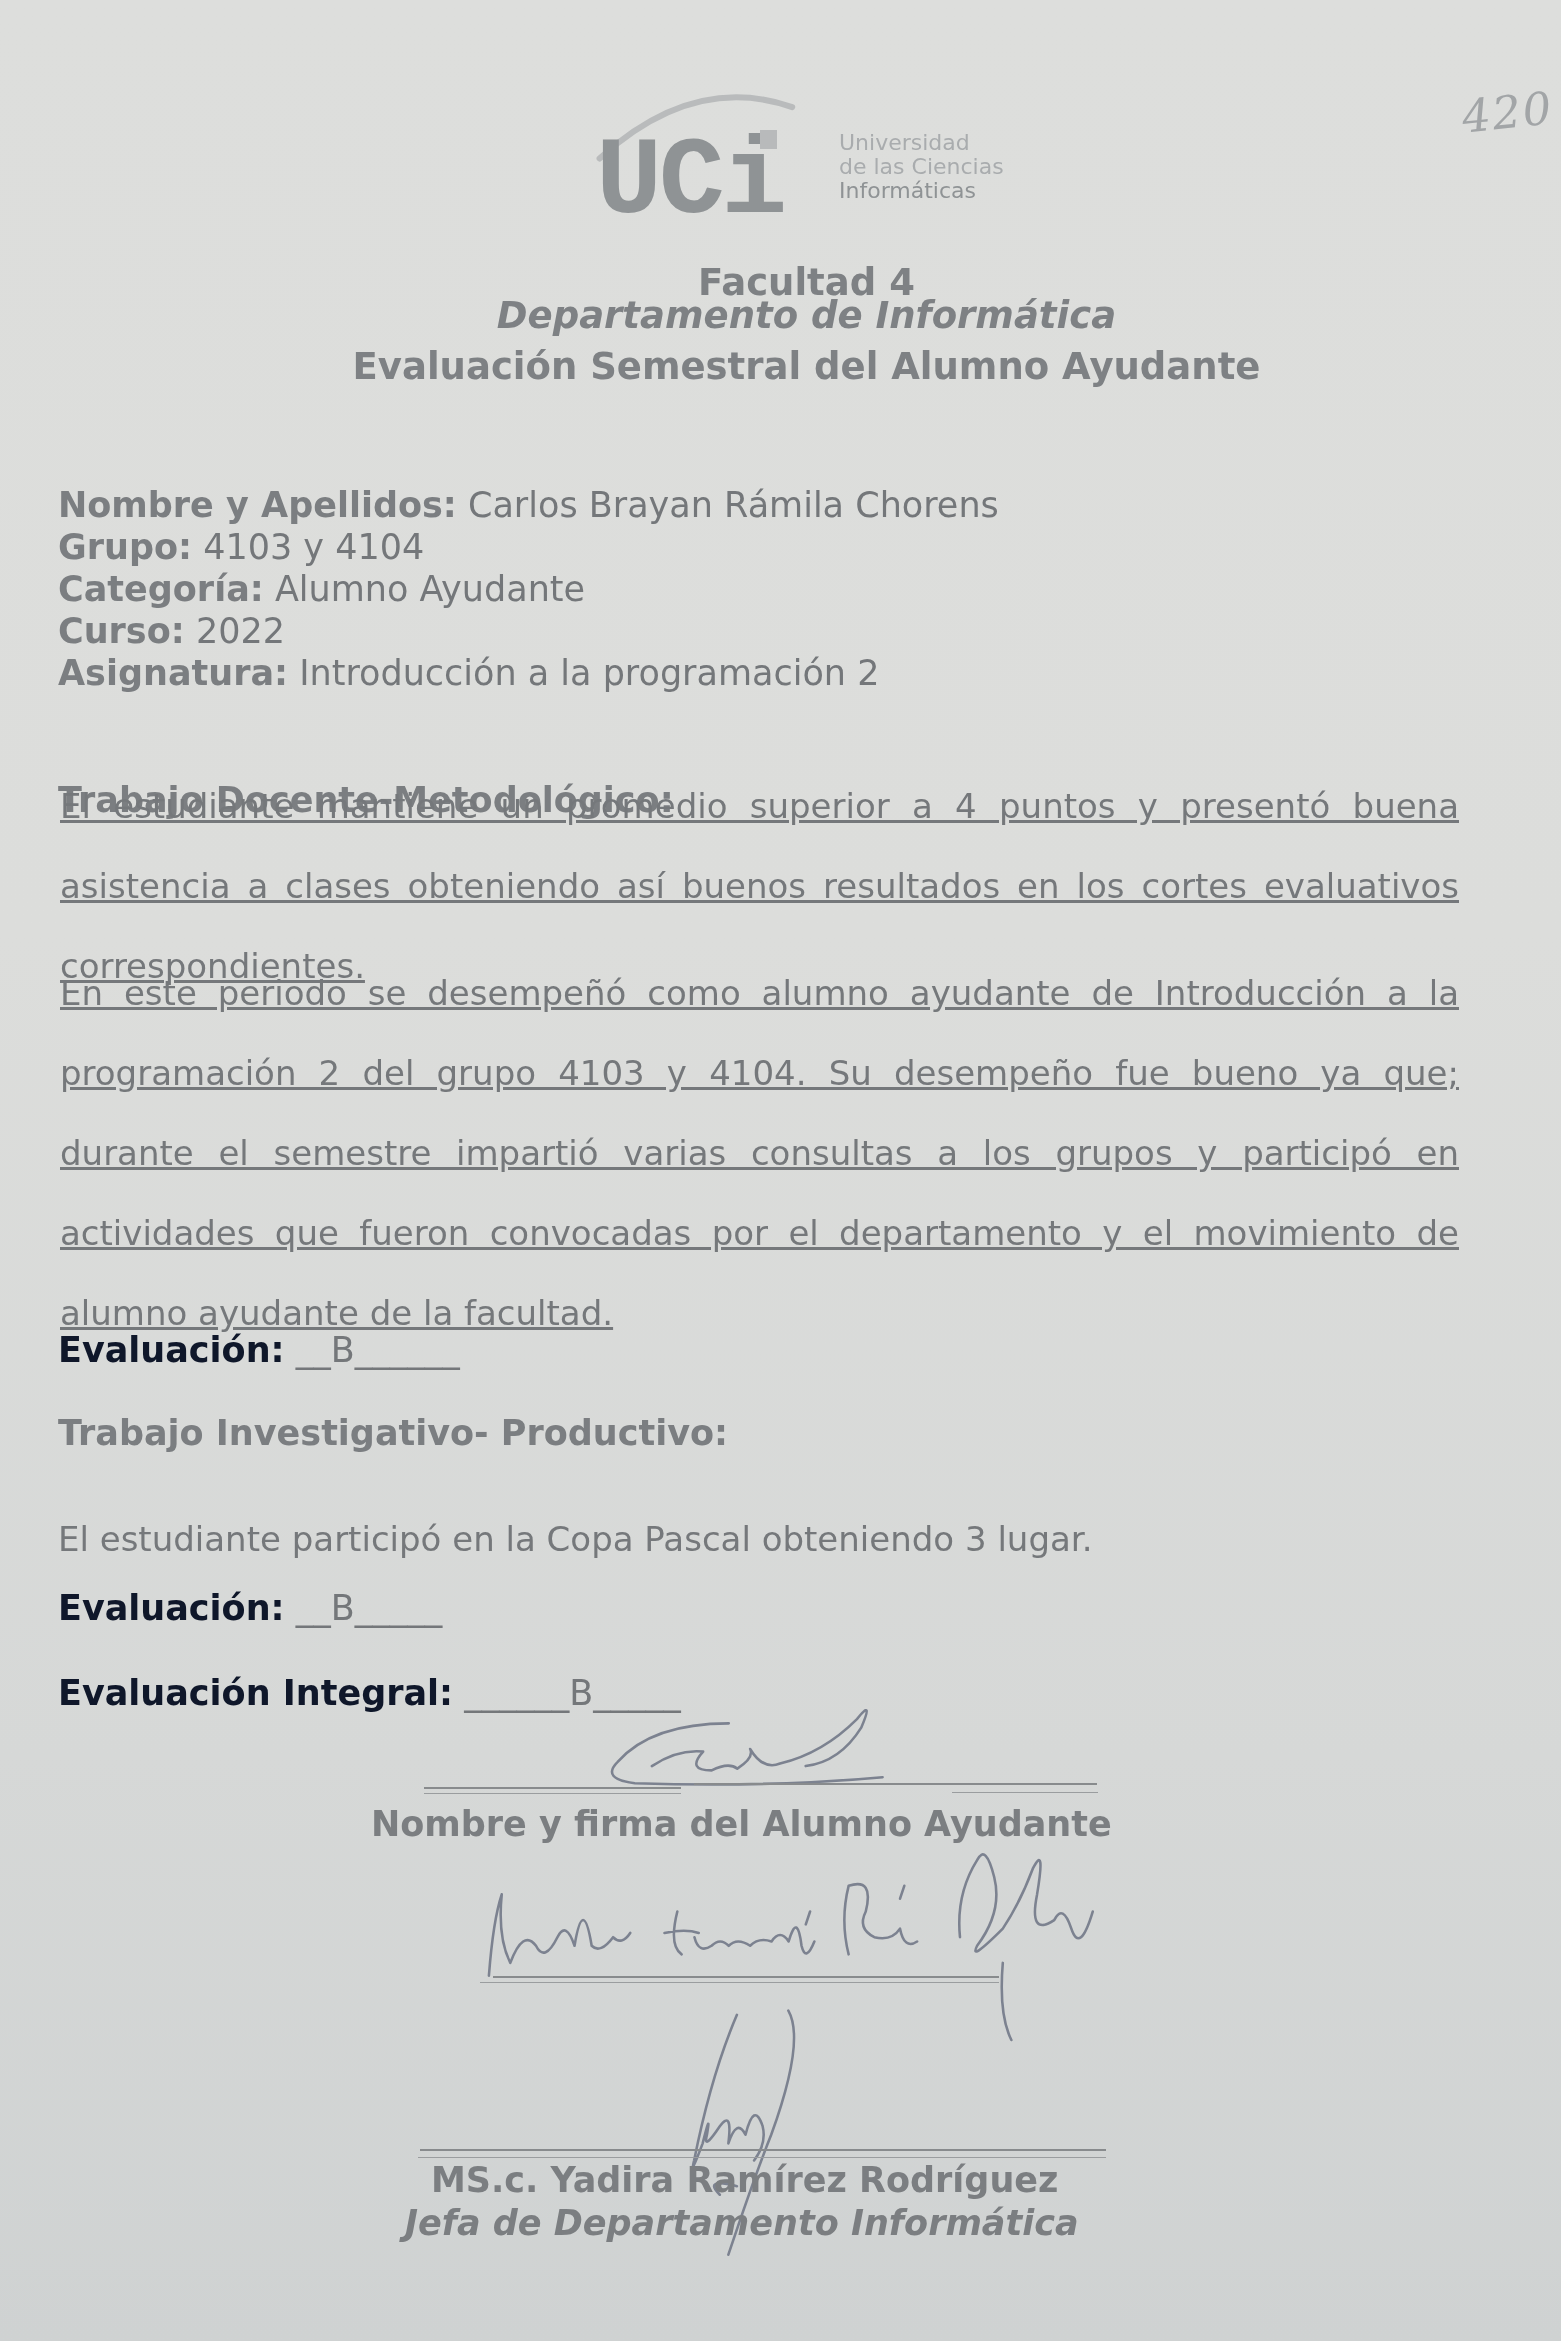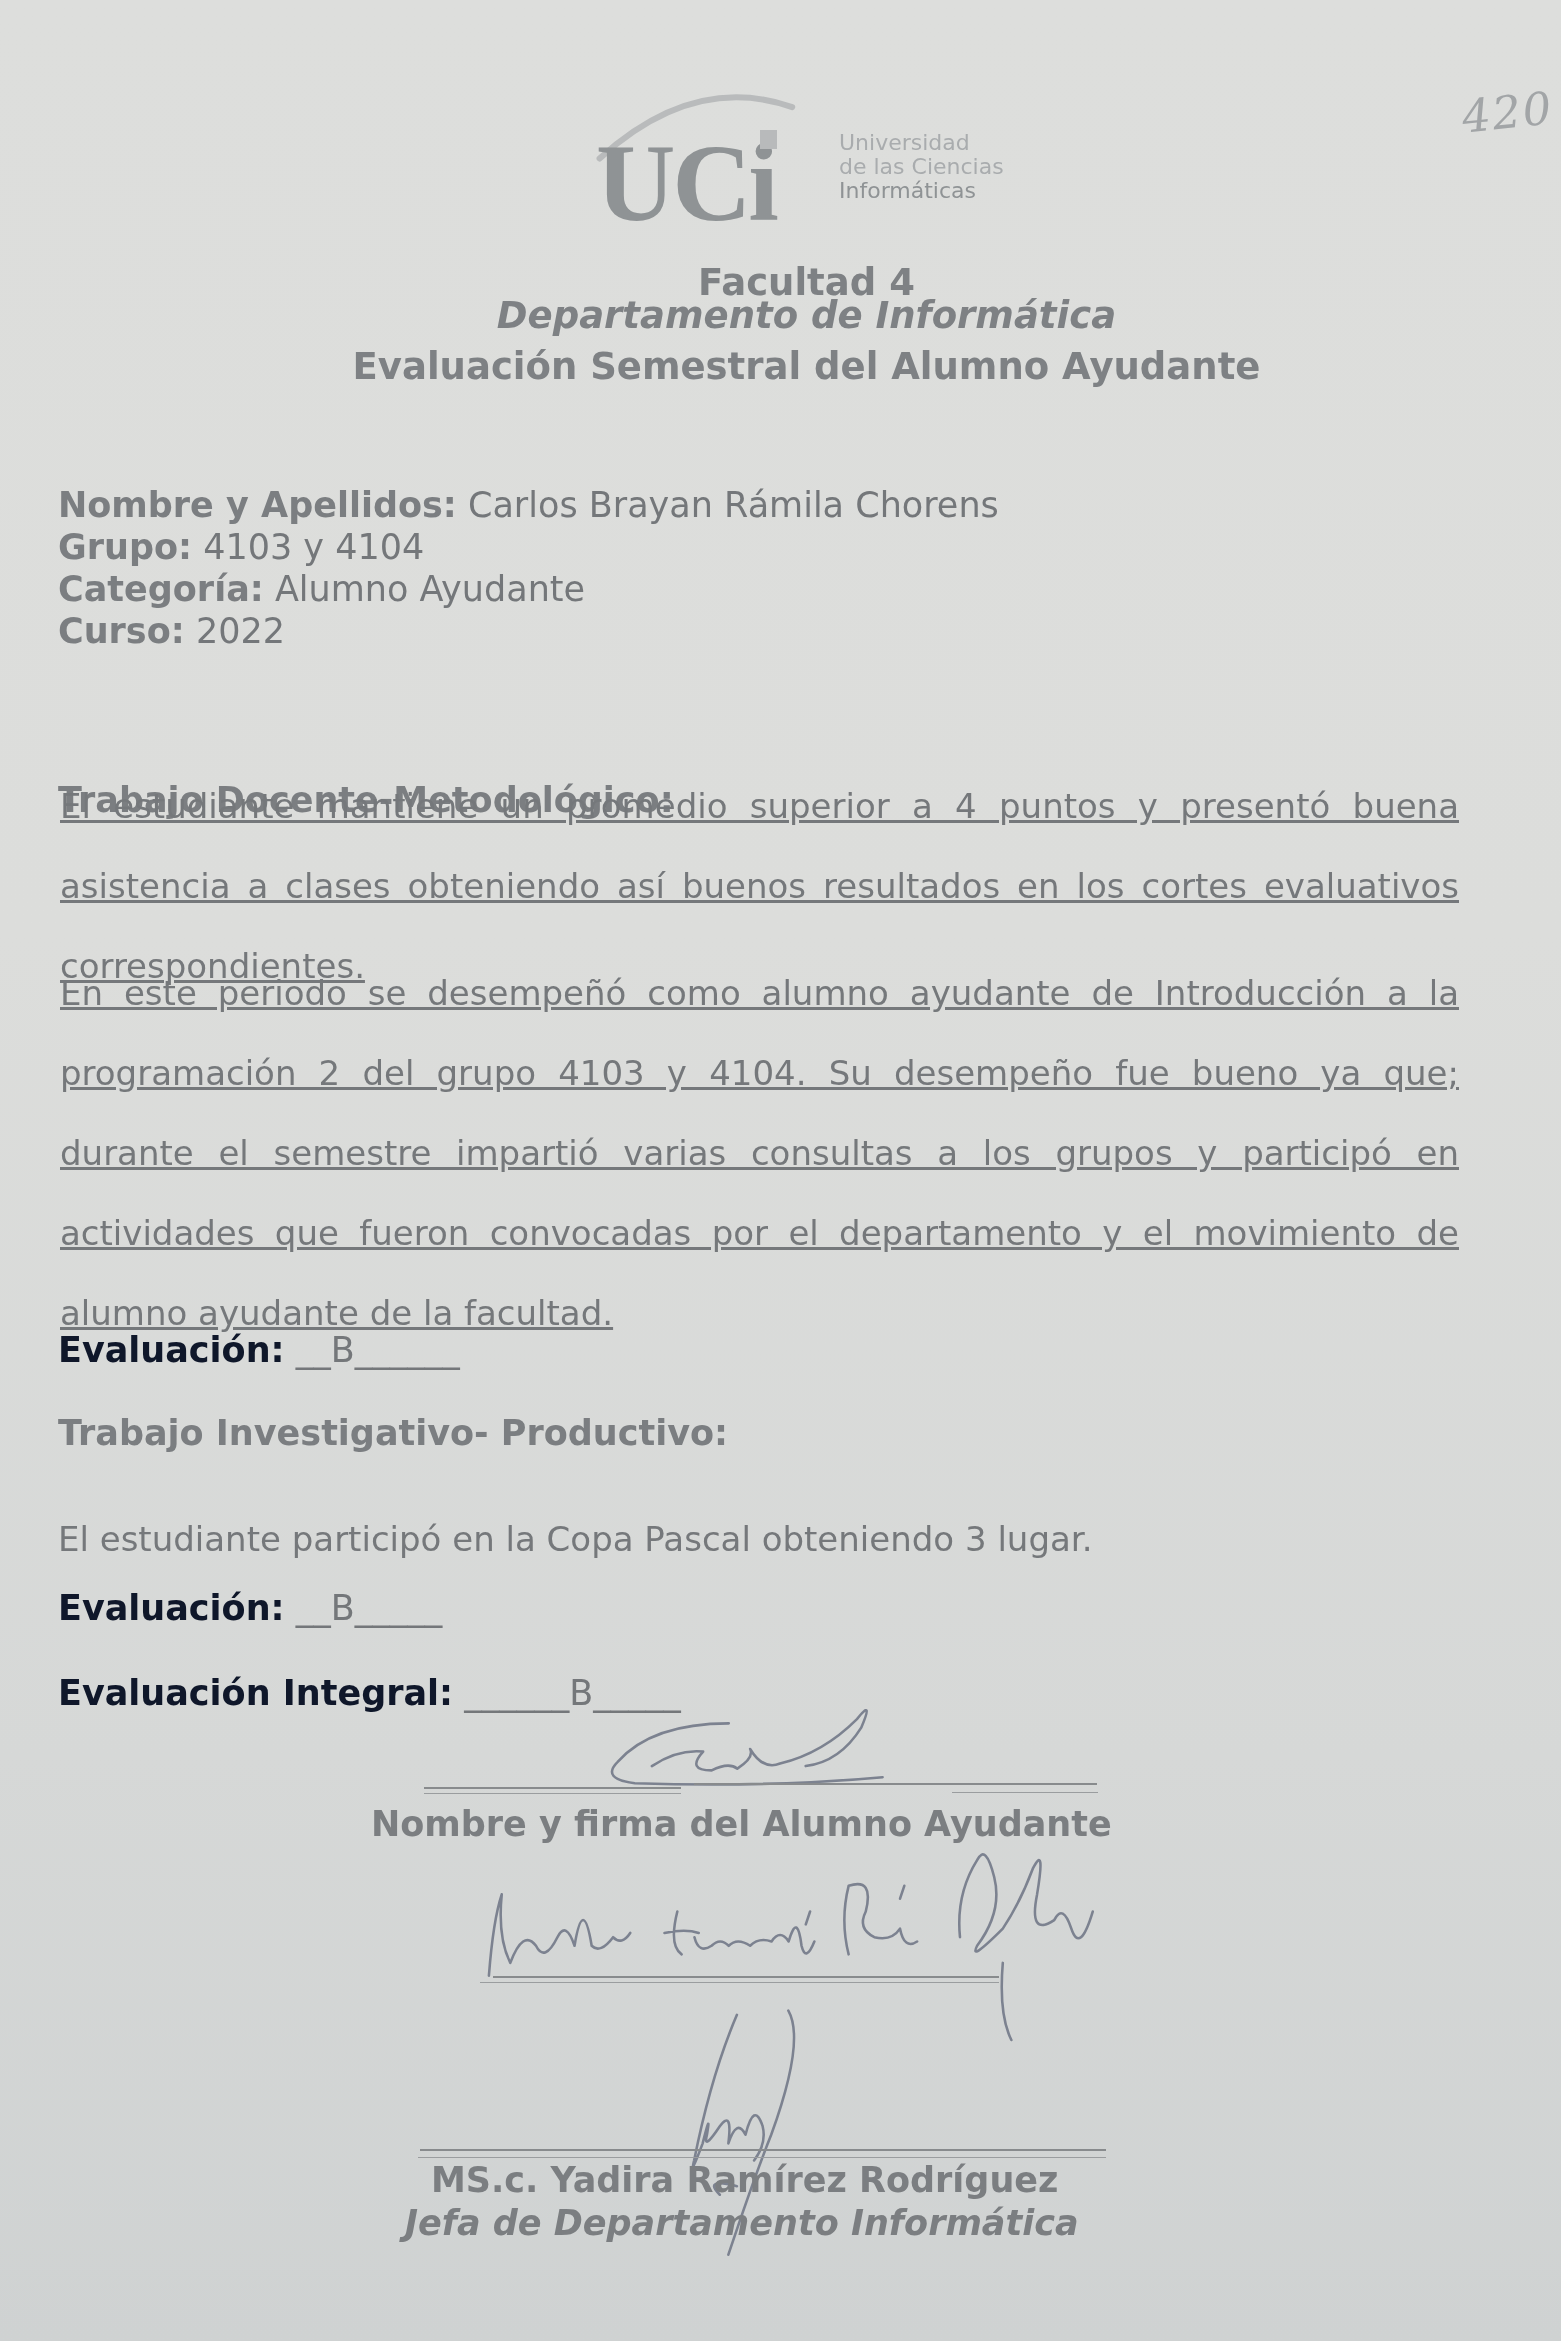--- a/index.html
+++ b/index.html
@@ -18,21 +18,21 @@
       left: 1462px; top: 86px; font-size: 45px; color: #a2a5a7;
       font-family: "DejaVu Serif", serif; font-style: italic; transform: rotate(-6deg);
       letter-spacing: 1.7px;
     }
 
     
     .logo { left: 591px; top: 77px; width: 411px; height: 154px; }
     .logo-arc { position: absolute; left: 0; top: 0; }
     .logo-letters {
       position: absolute; left: 5.1px; top: 51px; font-size: 110px; font-weight: bold;
-      color: #8f9395; letter-spacing: -3.4px; line-height: 1; font-family: Liberation Serif, serif;
+      color: #8f9395; letter-spacing: -3.4px; line-height: 1; font-family: Liberation Mono, monospace;
     }
     .logo-idot { position: absolute; left: 169px; top: 53px; width: 17px; height: 19px; background: #b8babb; }
     .logo-text {
       position: absolute; left: 201px; top: 54px; font-size: 22px; line-height: 24px; color: #a9acae;
       font-family: "DejaVu Sans", sans-serif;
       margin-left: 47px;
     }
     .logo-text .line3 { color: #8f9395; }
 
     
@@ -98,20 +98,24 @@
       <span class="val">4103 y 4104</span>
     </div>
     <div class="row">
       <span class="lbl">Categoría:</span>
       <span class="val">Alumno Ayudante</span>
     </div>
     <div class="row">
       <span class="lbl">Curso:</span>
       <span class="val">2022</span>
     </div>
+    <div class="row">
+      <span class="lbl">Asignatura:</span>
+      <span class="val">Introducción a la programación 2</span>
+    </div>
   </div>
 
   <div class="abs sec-title" style="left:58px; top:748px;margin-top:32px;">Trabajo Docente-Metodológico:</div>
   <div class="para" style="top:766px;">El estudiante mantiene un promedio superior a 4 puntos y presentó buena asistencia a clases obteniendo así buenos resultados en los cortes evaluativos correspondientes.</div>
   <div class="para" style="top:953px;">En este periodo se desempeñó como alumno ayudante de Introducción a la programación 2 del grupo 4103 y 4104. Su desempeño fue bueno ya que; durante el semestre impartió varias consultas a los grupos y participó en actividades que fueron convocadas por el departamento y el movimiento de alumno ayudante de la facultad.</div>
 
   <div class="abs eval" style="left:58px; top:1330px;">
     <span class="lbl">Evaluación:</span>
     <span class="blank">__B______</span>
   </div>

